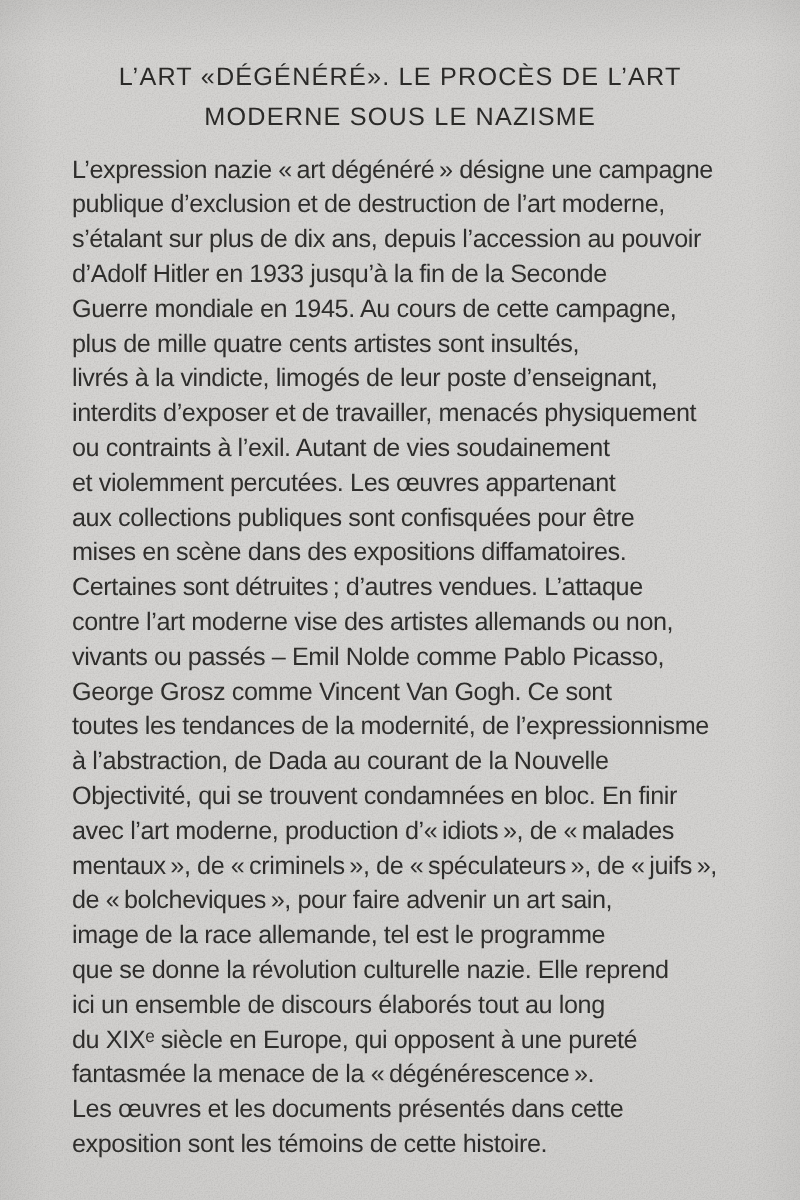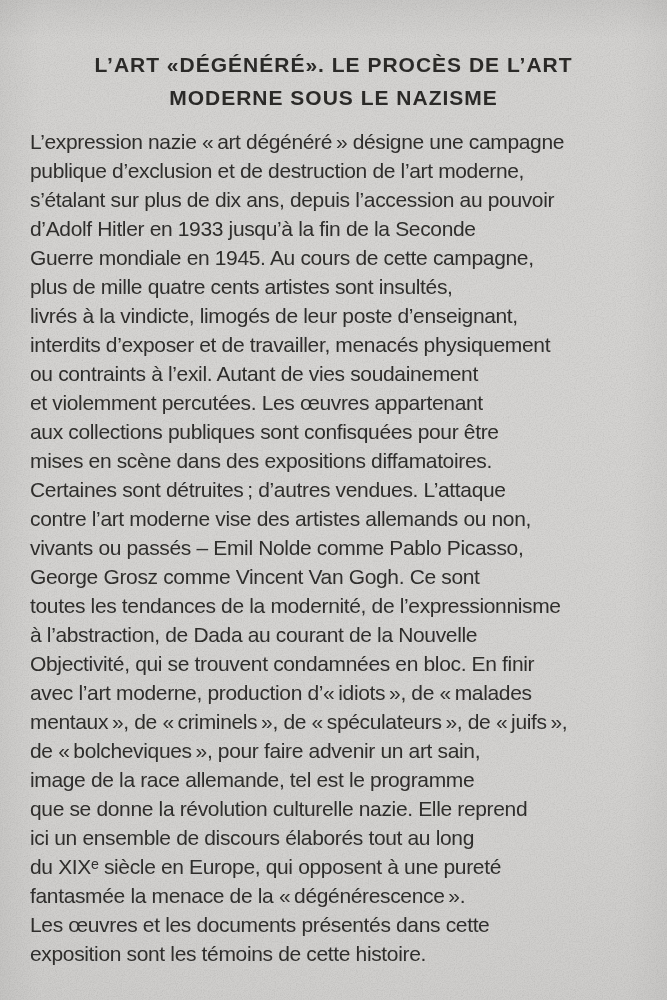--- a/index.html
+++ b/index.html
@@ -24,30 +24,30 @@
     opacity: 0.9;
   }
   .content {
     position: relative;
     z-index: 2;
     color: #2e2d2b;
   }
   .title {
     margin: 48px 0 0 0;
     font-size: 21px;
-    font-weight: bold;
+    font-weight: normal;
     line-height: 33px;
     letter-spacing: 1px;
     text-align: center;
     white-space: pre;
     color: #2b2a28;
   }
   .bodytext {
     margin: 13px 0 0 0;
-    padding-left: 30px;
+    padding-left: 60px;
     font-size: 21px;
     line-height: 29px;
     letter-spacing: -0.35px;
     white-space: pre;
     color: #2f2e2c;
   }
 </style>
 </head>
 <body>
 

